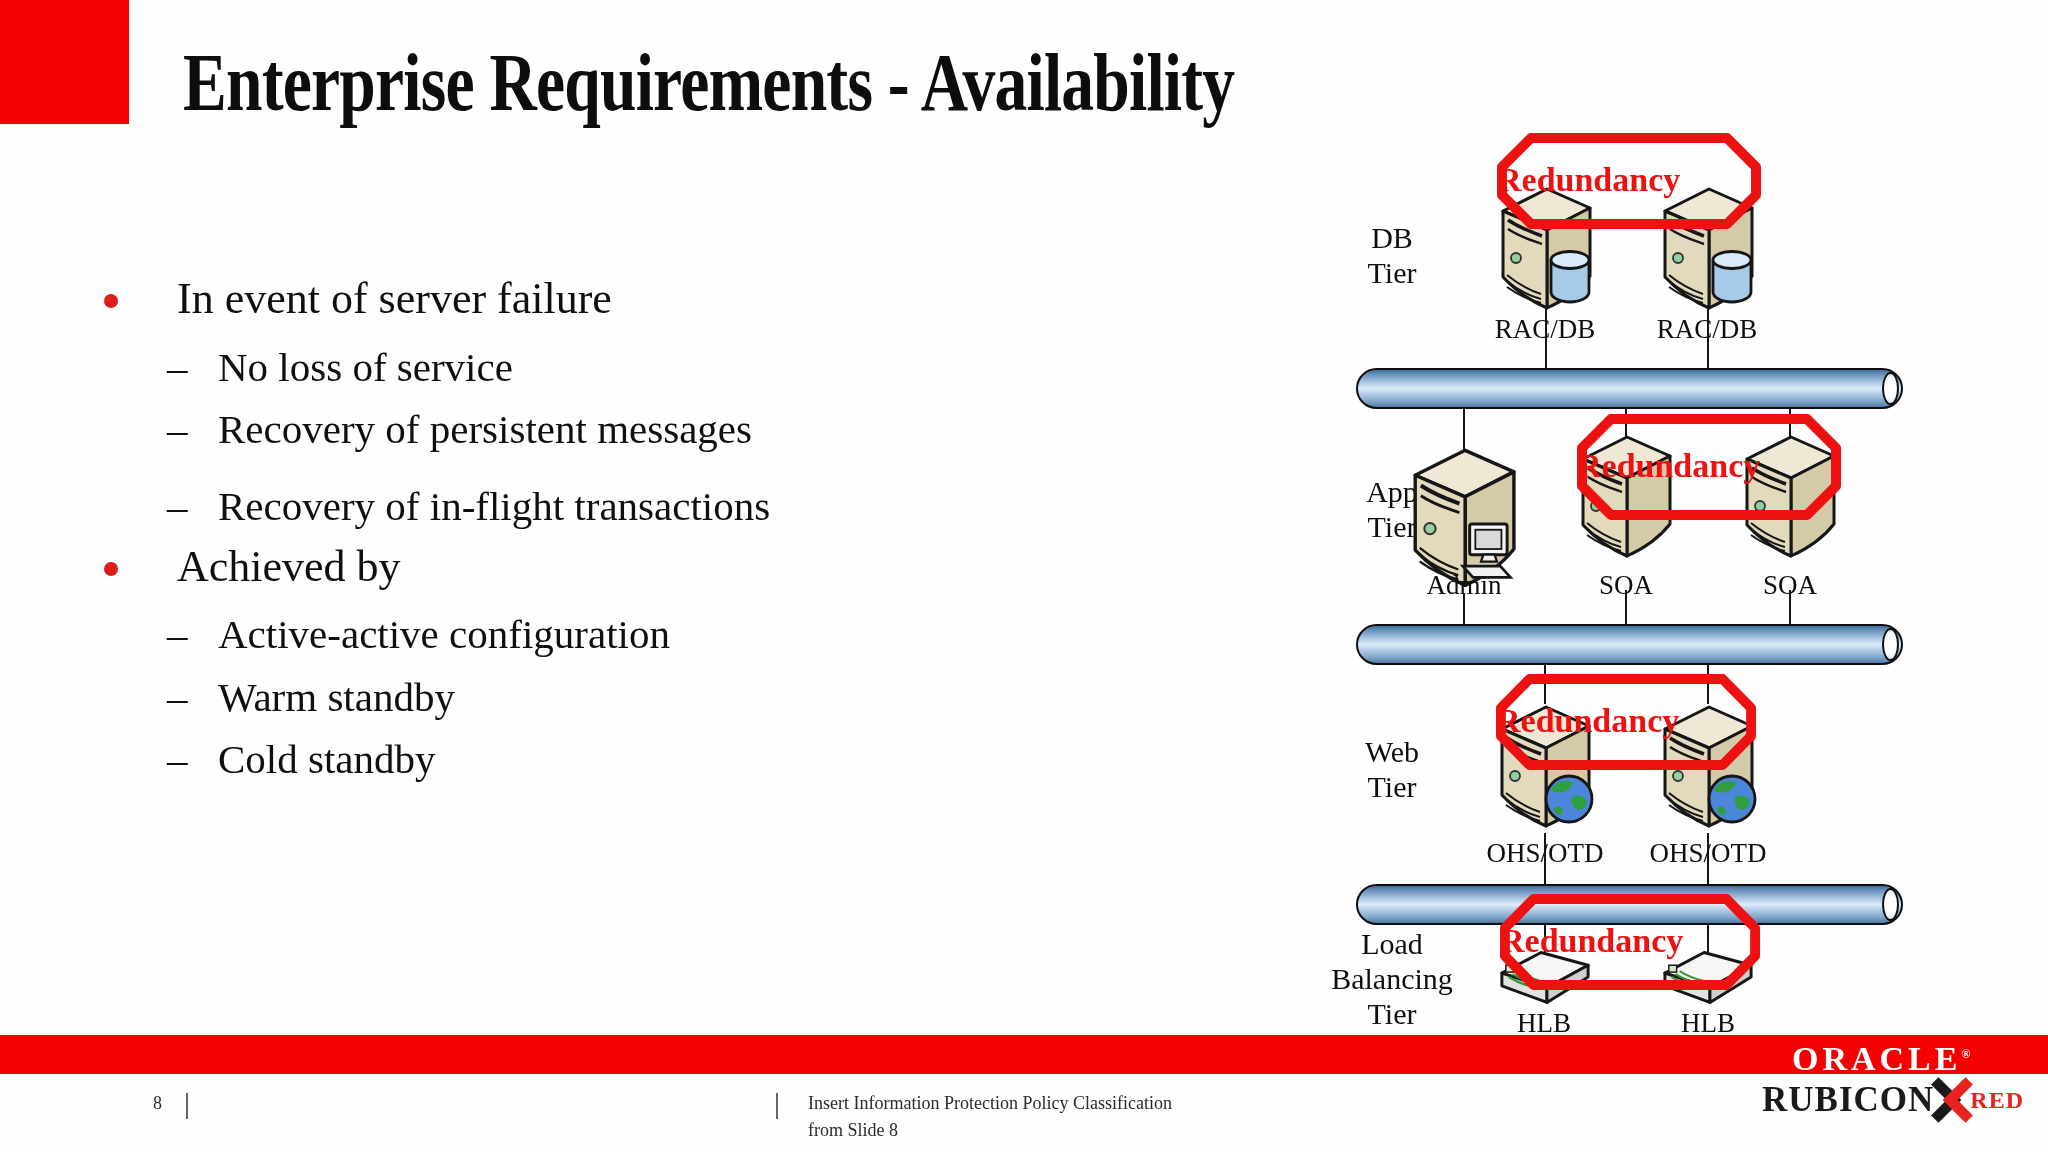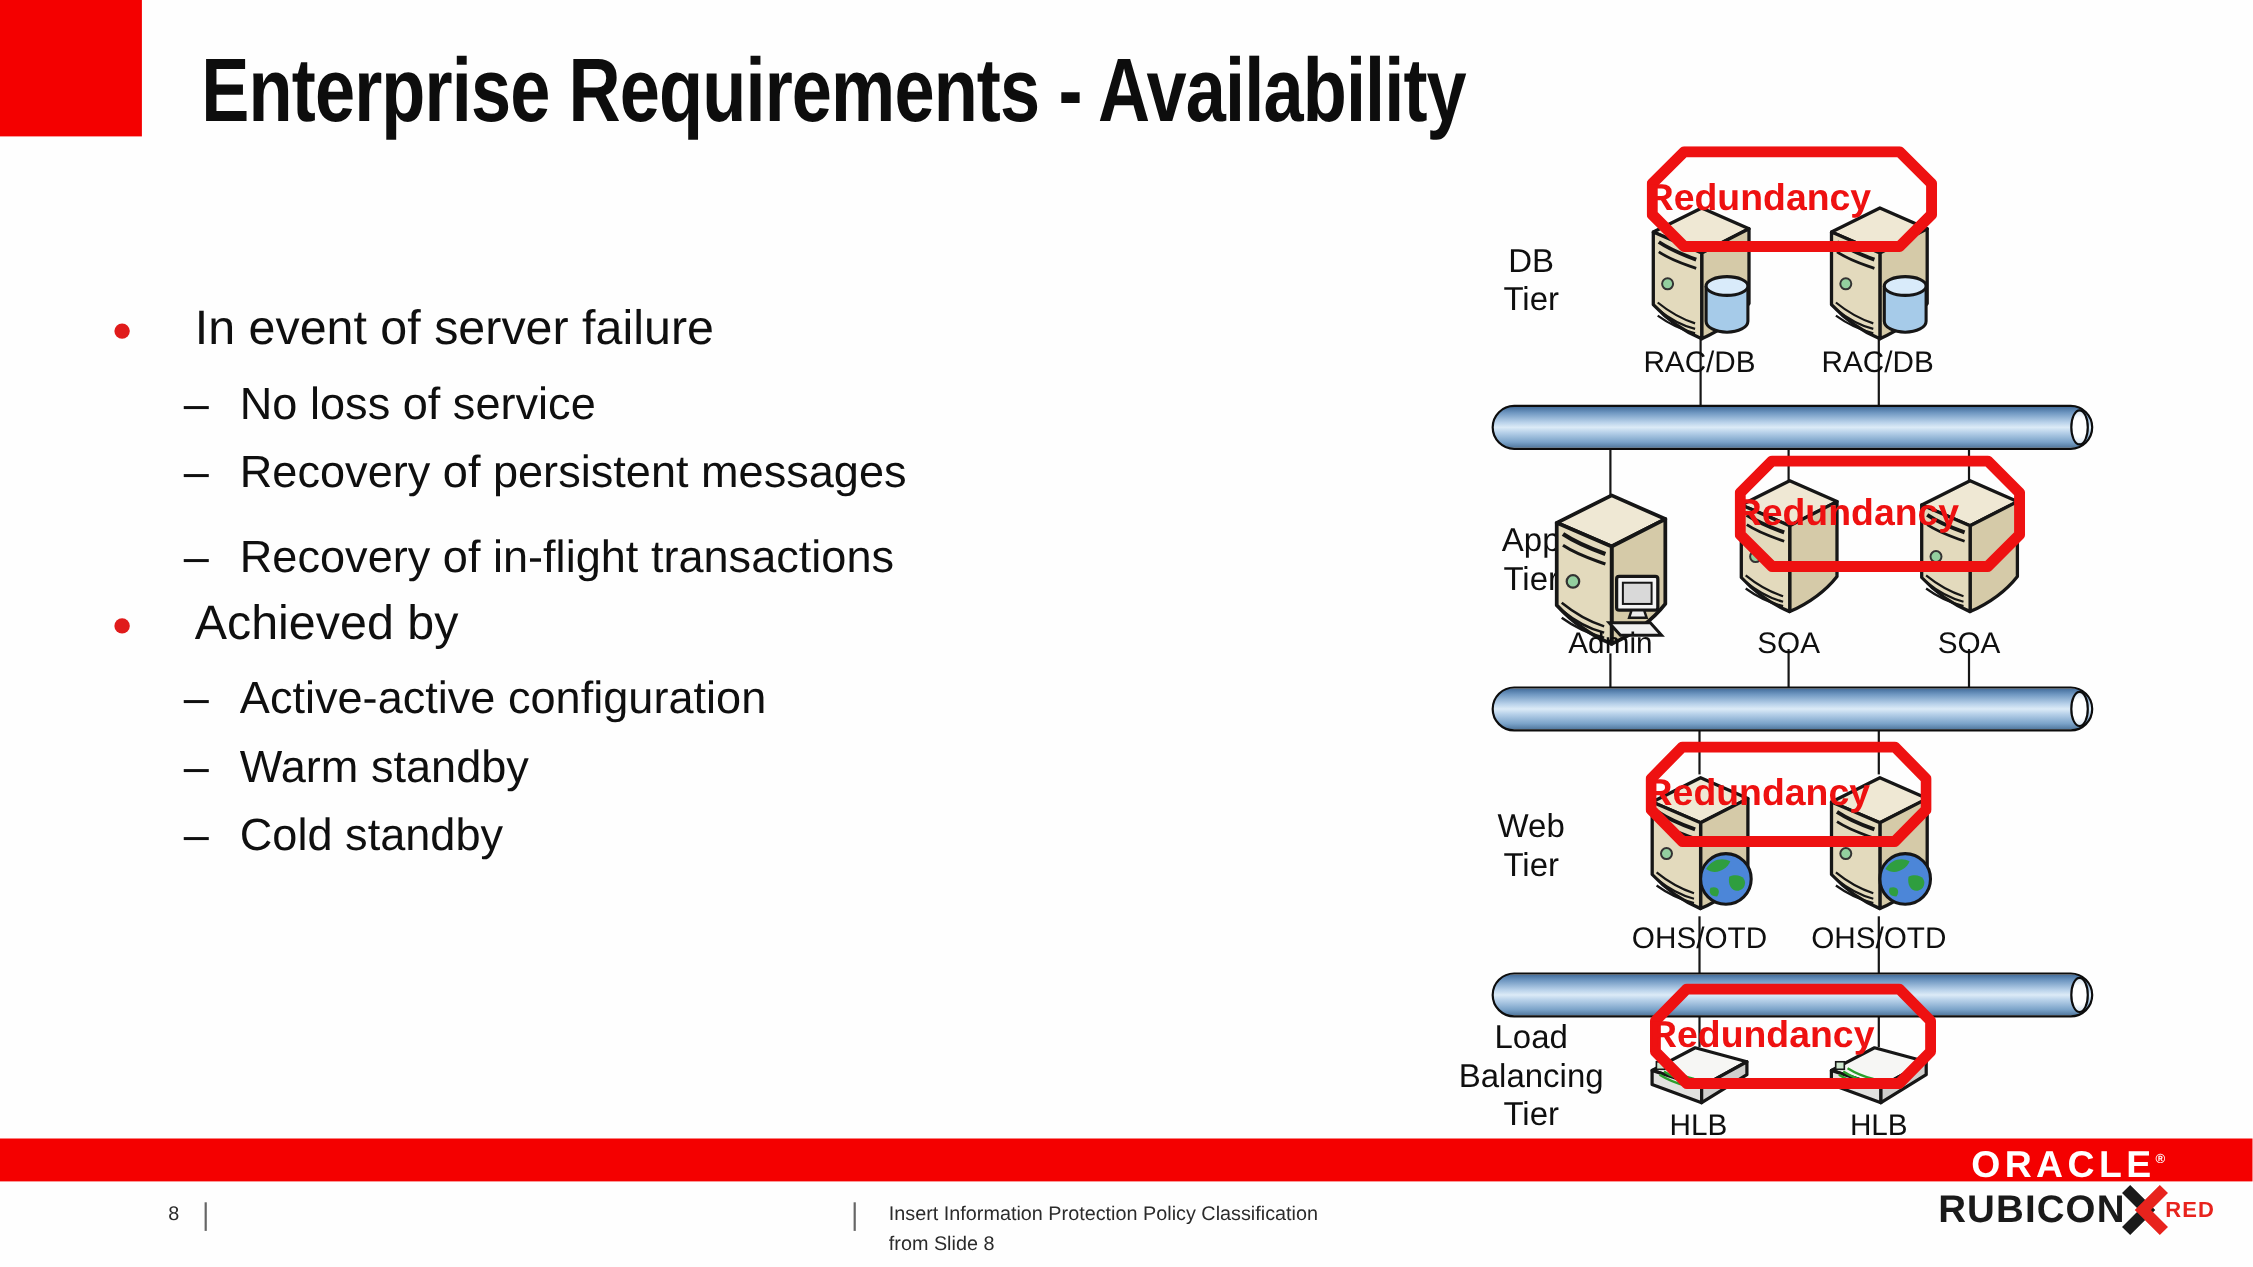--- a/index.html
+++ b/index.html
@@ -1,17 +1,17 @@
 <!DOCTYPE html>
 <html><head>
 <meta charset="utf-8">
 <style>
   html,body{margin:0;padding:0;background:#ffffff;}
   .slide{position:relative;width:2048px;height:1152px;background:#fefefe;overflow:hidden;
-         font-family:Liberation Sans, sans-serif;color:#111;}
+         font-family:Liberation Serif, serif;color:#111;}
   .abs{position:absolute;}
   .red-square{left:0;top:0;width:129px;height:124px;background:#f40000;}
   .title{left:183px;top:42px;font-size:82px;font-weight:bold;color:#0d0d0d;
          white-space:nowrap;line-height:1.0;transform:scaleX(0.8);transform-origin:left top;letter-spacing:-1px;}
   .dot{width:14px;height:14px;border-radius:50%;background:#e01b1b;}
   .main-bullet{font-size:44px;line-height:1.2;color:#0f0f0f;white-space:nowrap;margin-left:25px;}
   .sub-bullet{font-size:41px;line-height:1.2;color:#0f0f0f;white-space:nowrap;}
   .dash{display:inline-block;width:51px;}
   .tier-label{width:140px;text-align:center;font-size:30px;line-height:35px;color:#0f0f0f;}
   .node-label{width:140px;text-align:center;font-size:27px;color:#0f0f0f;white-space:nowrap;}
@@ -20,21 +20,21 @@
        background:linear-gradient(180deg,#446e9c 0%,#6f97c1 14%,#b9d2ea 38%,#dcebf7 50%,#b9d2ea 62%,#7ba3c9 86%,#52799f 100%);}
   .bus-cap{position:absolute;right:2px;top:2px;width:17px;height:33px;border:2px solid #0d0d0d;border-radius:50%;
        background:radial-gradient(circle at 50% 50%, #ffffff 55%, #cfe0ef 100%);box-sizing:border-box;}
   .red-box-label{font-size:34px;font-weight:bold;color:#ee1111;white-space:nowrap;}
   .footer-bar{left:0;top:1035px;width:2048px;height:39px;background:#f40000;}
   .footer-text{font-size:18px;line-height:27px;color:#2b2b2b;white-space:nowrap;}
   .vsep{width:2px;height:26px;background:#666;}
   .oracle-logo{font-size:34px;font-weight:bold;color:#ffffff;letter-spacing:4px;white-space:nowrap;}
   .rubicon{display:flex;align-items:center;white-space:nowrap;}
   .rubicon .left{font-size:35px;font-weight:700;color:#1a1a1a;letter-spacing:1px;}
-  .rubicon .right{font-size:20px;font-weight:700;color:#e8231d;letter-spacing:1px;}
+  .rubicon .right{font-size:24px;font-weight:700;color:#e8231d;letter-spacing:1px;}
   .reg{font-size:12px;vertical-align:super;}
 </style>
 </head>
 <body>
 
 <div class="slide">
 
   <svg width="0" height="0" style="position:absolute">
     <defs>
       <g id="sym-tower">

